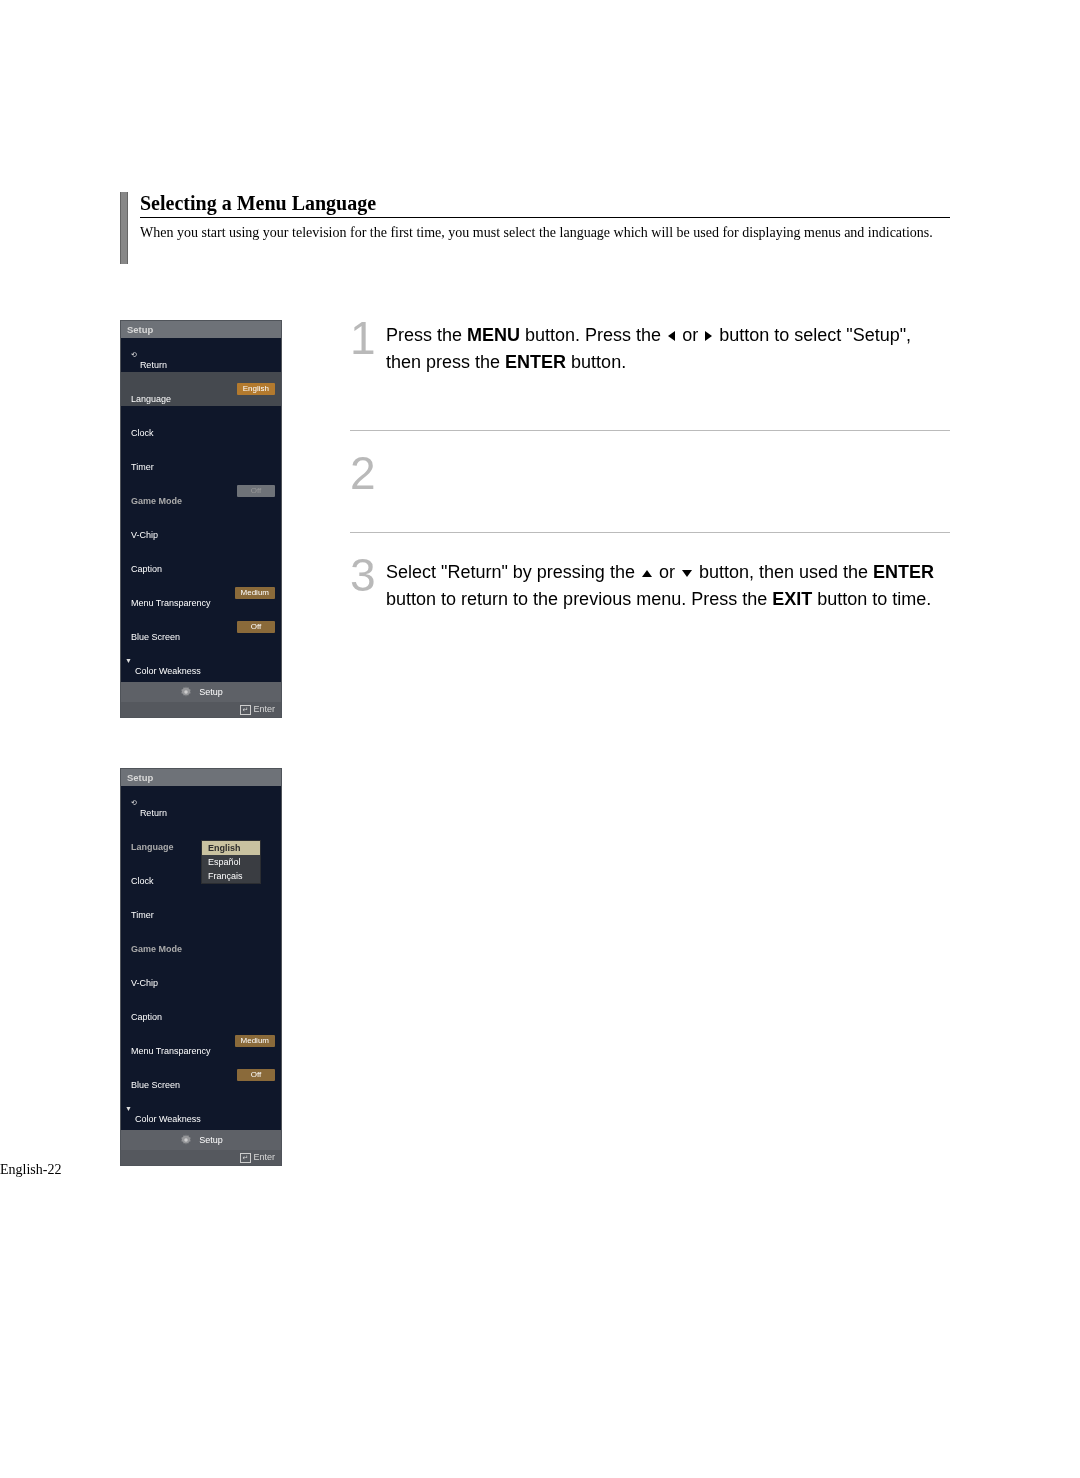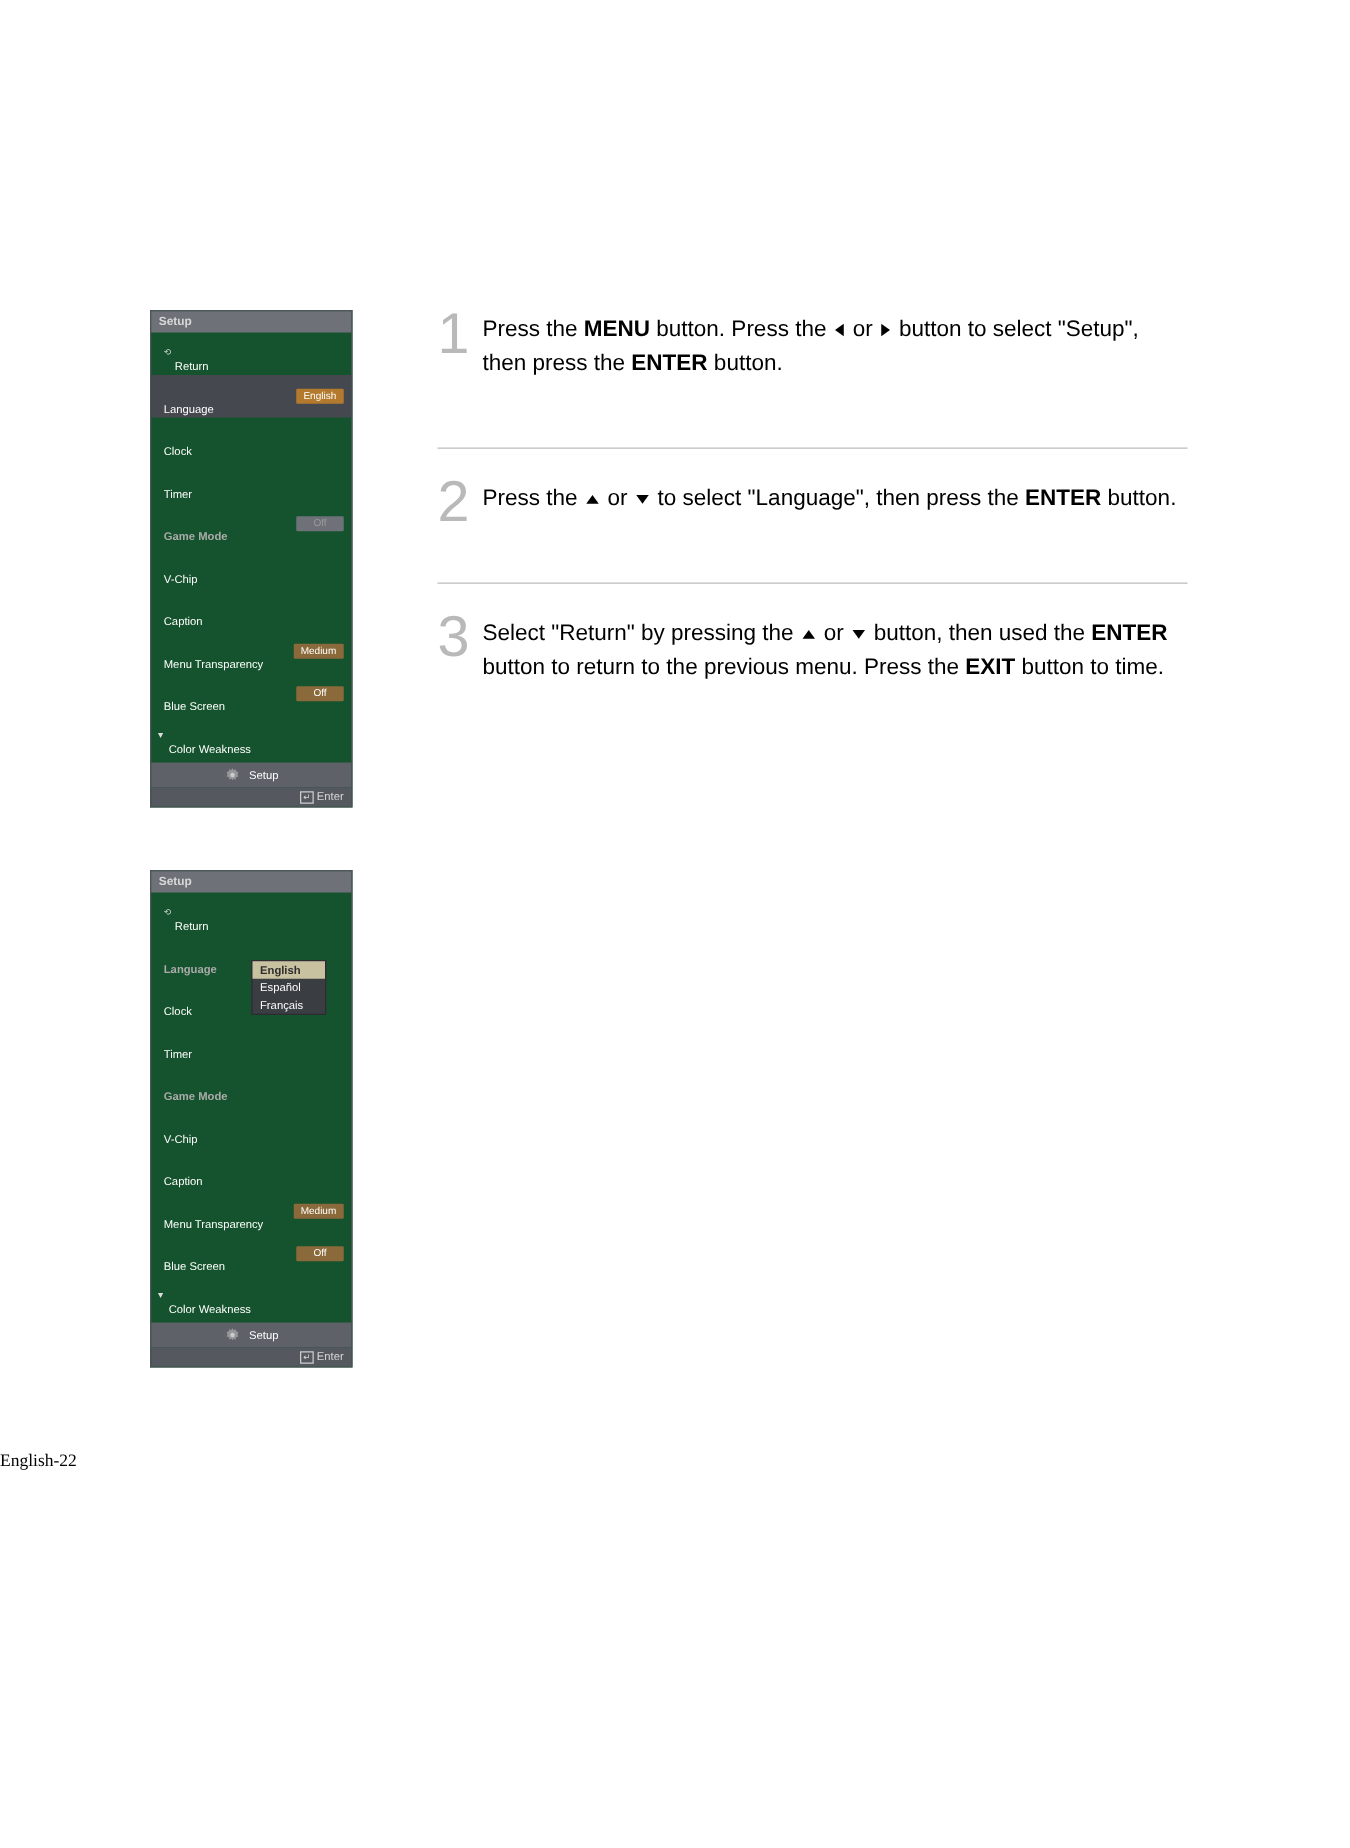--- a/index.html
+++ b/index.html
@@ -56,21 +56,21 @@
     flex-shrink: 0;
   }
   .right-col {
     flex: 1;
     margin-left: 30px;
   }
 
   
   .tv-panel {
     width: 162px;
-    background: #14532d;
+    background: #0f172a;
     border: 1px solid #50545a;
     font-size: 9px;
     color: #fff;
     margin-bottom: 50px;
   }
   .tv-title {
     background: #6e7278;
     padding: 3px 6px;
     font-weight: bold;
     color: #d8d8d8;
@@ -203,20 +203,28 @@
     left: -120px;
     top: 970px;
     font-family: "Times New Roman", serif;
     font-size: 14px;
   }
 </style>
 </head>
 <body>
 
 <div class="page">
+  <div class="title-block">
+    <div class="side-bar"></div>
+    <div class="title-text" style="flex:1">
+      <h2>Selecting a Menu Language</h2>
+      <hr class="title-hr">
+      <div class="intro">When you start using your television for the first time, you must select the language which will be used for displaying menus and indications.</div>
+    </div>
+  </div>
 
   <div class="content-row">
     <div class="left-col">
 
       <div class="tv-panel">
         <div class="tv-title">Setup</div>
         <div class="tv-row">
           <span class="indic">⟲</span>
           <span class="lab">Return</span>
         </div>
@@ -330,25 +338,20 @@
         <div class="step-num">1</div>
         <div class="step-body">
           <p>
             <span>Press the </span><b>MENU</b><span> button. Press the </span><span class="arrow left"></span><span> or </span><span class="arrow right"></span><span> button to select "Setup", then press the </span><b>ENTER</b><span> button.</span>
           </p>
         </div>
       </div>
 
       <div class="step border">
         <div class="step-num">2</div>
-        <div class="step-body">
-          <p>
-            <span>Press the </span><span class="arrow up"></span><span> or </span><span class="arrow down"></span><span> to select "Language", then press the </span><b>ENTER</b><span> button.</span>
-          </p>
-        </div>
       </div>
 
       <div class="step">
         <div class="step-num">3</div>
         <div class="step-body">
           <p>
             <span>Select "Return" by pressing the </span><span class="arrow up"></span><span> or </span><span class="arrow down"></span><span> button, then used the </span><b>ENTER</b><span> button to return to the previous menu. Press the </span><b>EXIT</b><span> button to time.</span>
           </p>
         </div>
       </div>

